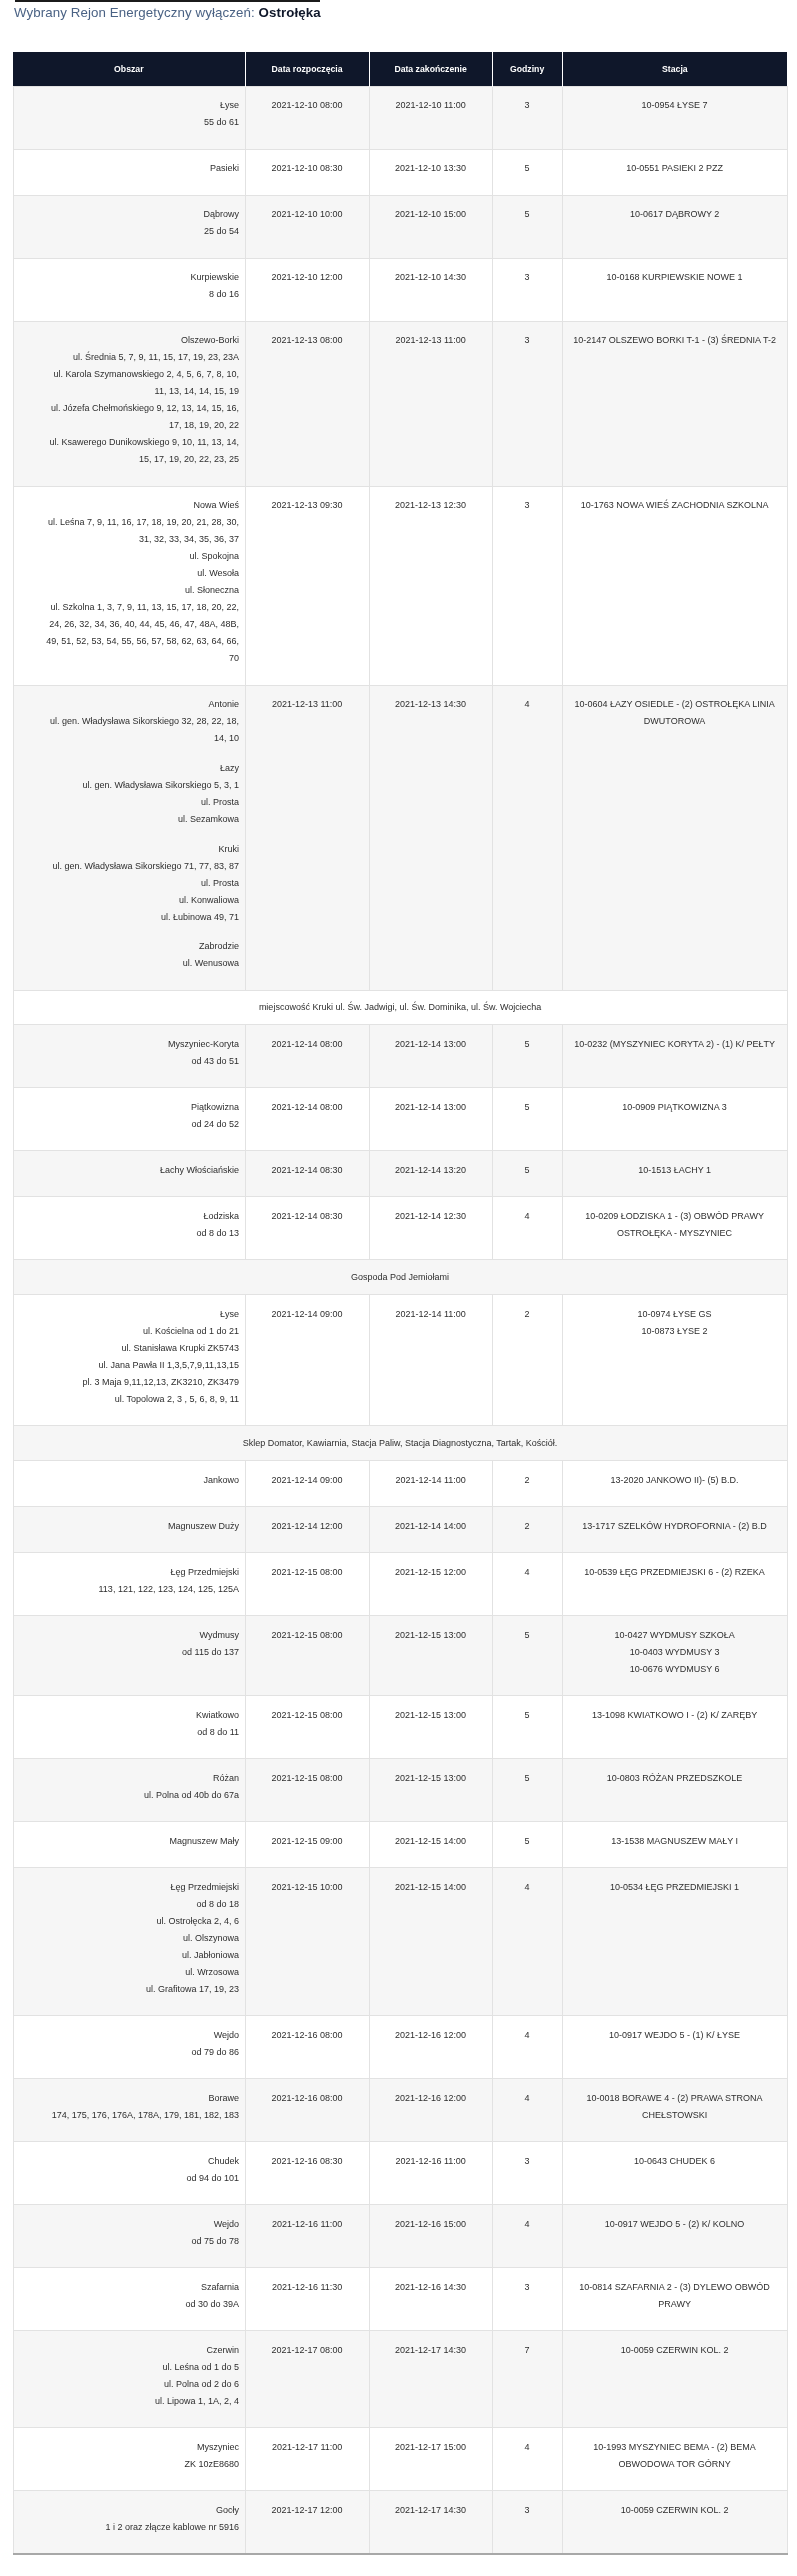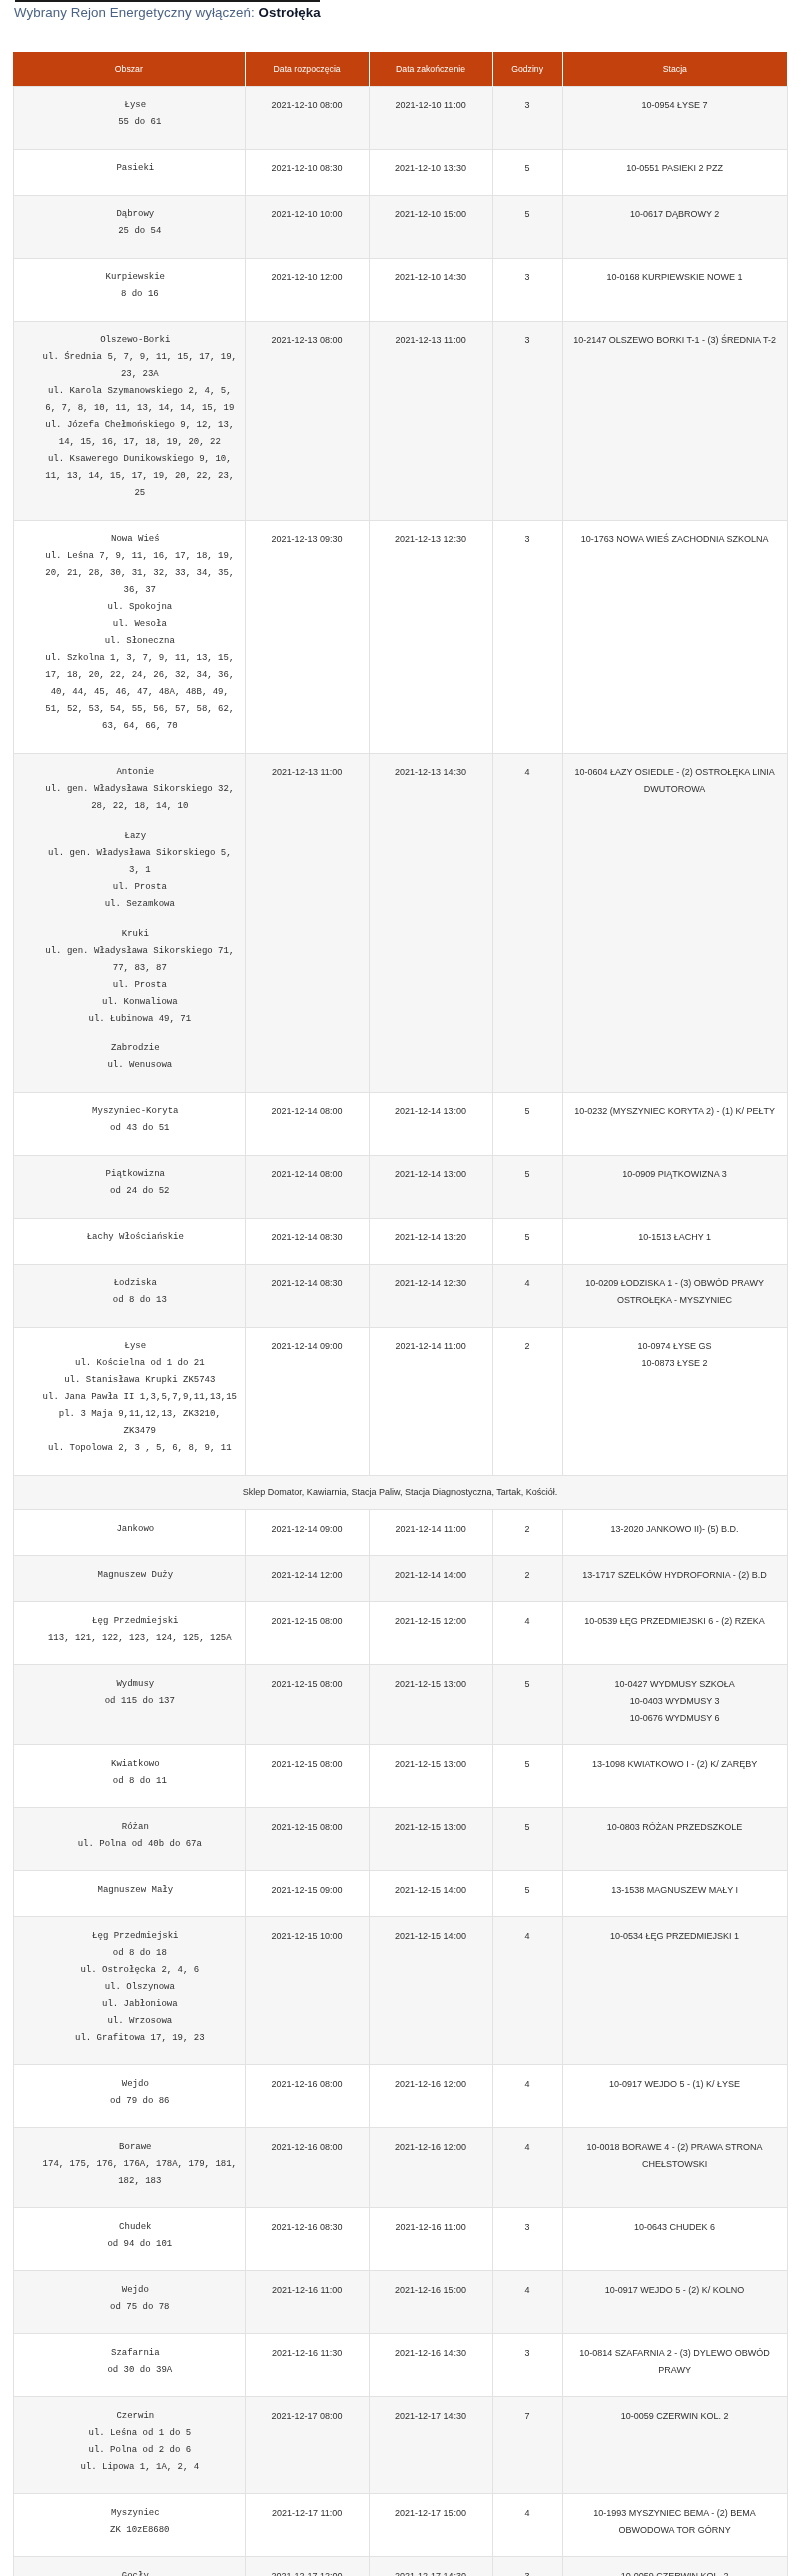--- a/index.html
+++ b/index.html
@@ -26,39 +26,39 @@
     color:#0f172a;
   }
   table.outages {
     border-collapse:collapse;
     table-layout:fixed;
     width:774px;
     margin:32px 0 7px 12.6px;
     border-bottom:2.1px solid #a8a8a8;
   }
   thead th {
-    background:#c2410c;
+    background:#0f172a;
     color:#ffffff;
     font-size:8.7px;
-    font-weight:400;
+    font-weight:700;
     padding:12px 4.2px;
     border-right:1.4px solid #ffffff;
     text-align:center;
   }
   thead th:last-child { border-right:none;margin-left:44px; }
   tbody td {
     border:0.7px solid #e2e2e2;
     vertical-align:top;
     padding:10.5px 5.6px 17.5px 5.6px;
     font-size:9px;
     line-height:17px;
     background-clip:padding-box;
   }
   tbody tr:nth-child(odd) td { background-color:#f6f6f6; }
-  td.area-cell { text-align:center; padding-left:18px;font-family:Liberation Mono, monospace; }
+  td.area-cell { text-align:right; padding-left:18px; }
   .area-block + .area-block { margin-top:12.6px; }
   .area-line { margin-left:9px; }
   td.center-cell { text-align:center; }
   td.note-cell {
     text-align:center;
     padding:8.4px 5.6px;
   }
 </style>
 </head>
 <body>
@@ -200,20 +200,23 @@
           </div>
         </td>
         <td class="center-cell">2021-12-13 11:00</td>
         <td class="center-cell">2021-12-13 14:30</td>
         <td class="center-cell">4</td>
         <td class="center-cell">
           <div class="station-line">10-0604 ŁAZY OSIEDLE - (2) OSTROŁĘKA LINIA DWUTOROWA</div>
         </td>
       </tr>
       <tr>
+        <td colspan="5" class="note-cell">miejscowość Kruki ul. Św. Jadwigi, ul. Św. Dominika, ul. Św. Wojciecha</td>
+      </tr>
+      <tr>
         <td class="area-cell">
           <div class="area-block">
             <div class="area-name">Myszyniec-Koryta</div>
             <div class="area-line">od 43 do 51</div>
           </div>
         </td>
         <td class="center-cell">2021-12-14 08:00</td>
         <td class="center-cell">2021-12-14 13:00</td>
         <td class="center-cell">5</td>
         <td class="center-cell">
@@ -253,20 +256,23 @@
             <div class="area-name">Łodziska</div>
             <div class="area-line">od 8 do 13</div>
           </div>
         </td>
         <td class="center-cell">2021-12-14 08:30</td>
         <td class="center-cell">2021-12-14 12:30</td>
         <td class="center-cell">4</td>
         <td class="center-cell">
           <div class="station-line">10-0209 ŁODZISKA 1 - (3) OBWÓD PRAWY OSTROŁĘKA - MYSZYNIEC</div>
         </td>
+      </tr>
+      <tr>
+        <td colspan="5" class="note-cell">Gospoda Pod Jemiołami</td>
       </tr>
       <tr>
         <td class="area-cell">
           <div class="area-block">
             <div class="area-name">Łyse</div>
             <div class="area-line">ul. Kościelna od 1 do 21</div>
             <div class="area-line">ul. Stanisława Krupki ZK5743</div>
             <div class="area-line">ul. Jana Pawła II 1,3,5,7,9,11,13,15</div>
             <div class="area-line">pl. 3 Maja 9,11,12,13, ZK3210, ZK3479</div>
             <div class="area-line">ul. Topolowa 2, 3 , 5, 6, 8, 9, 11</div>

